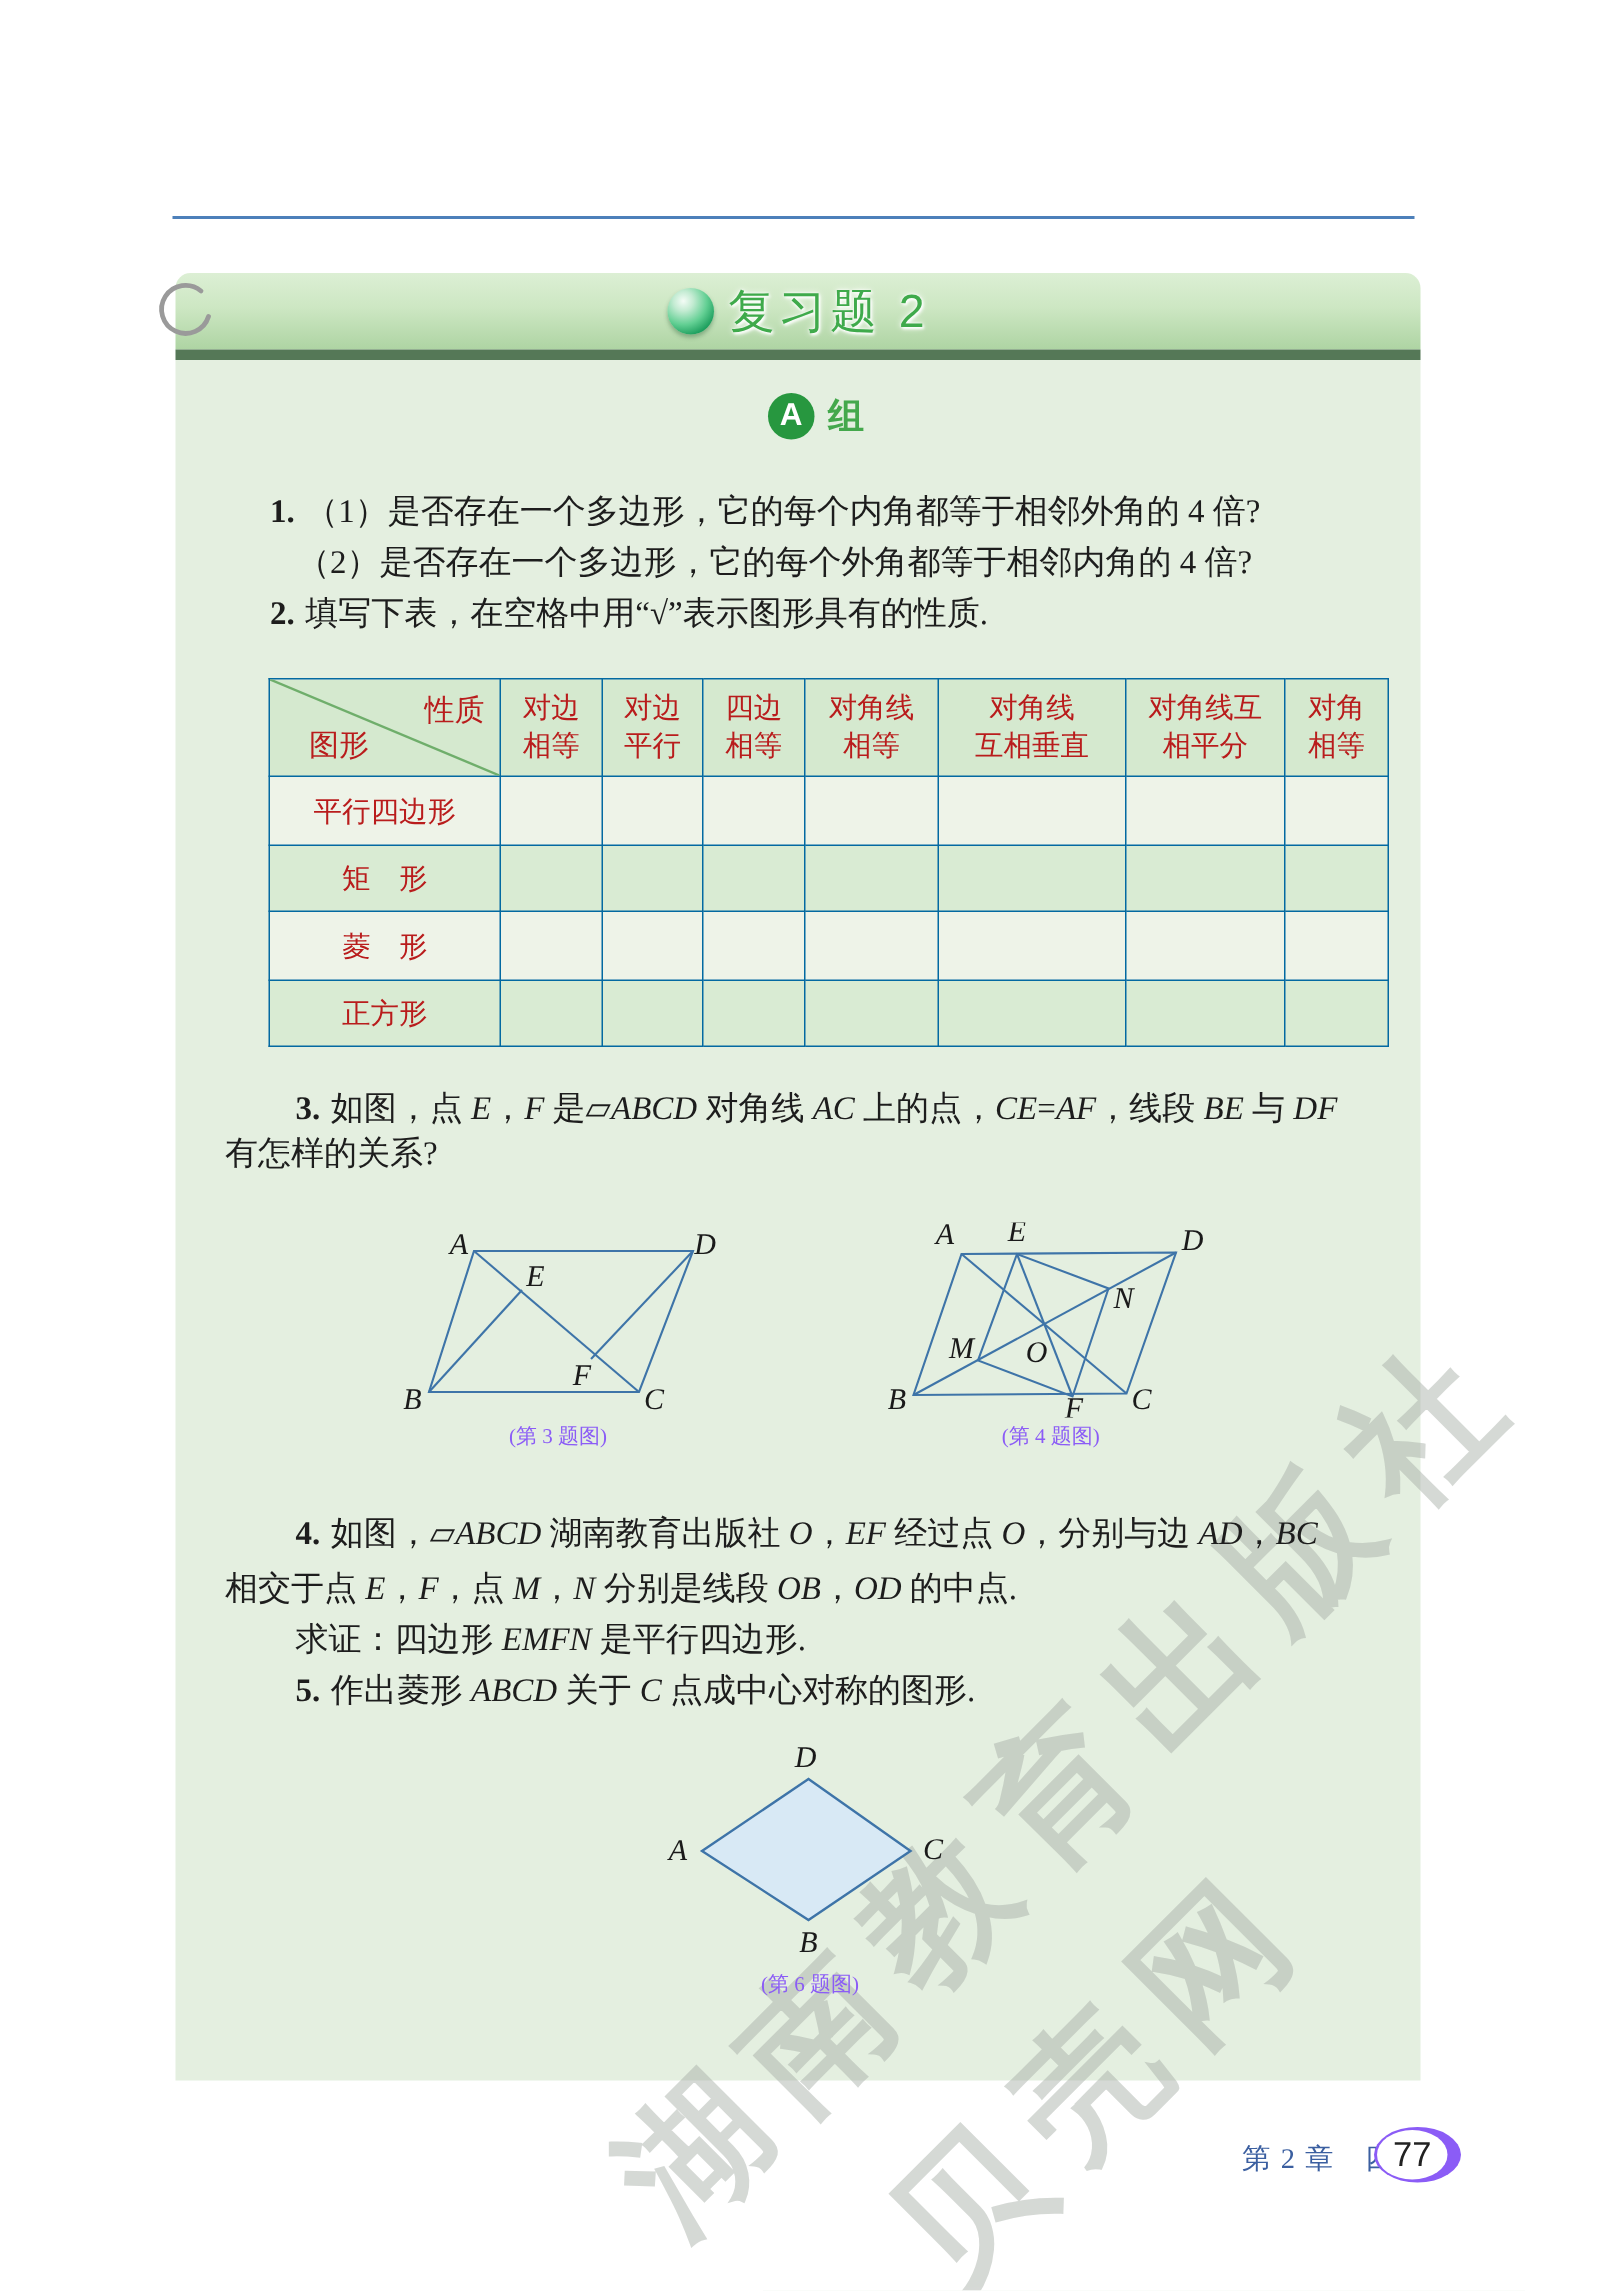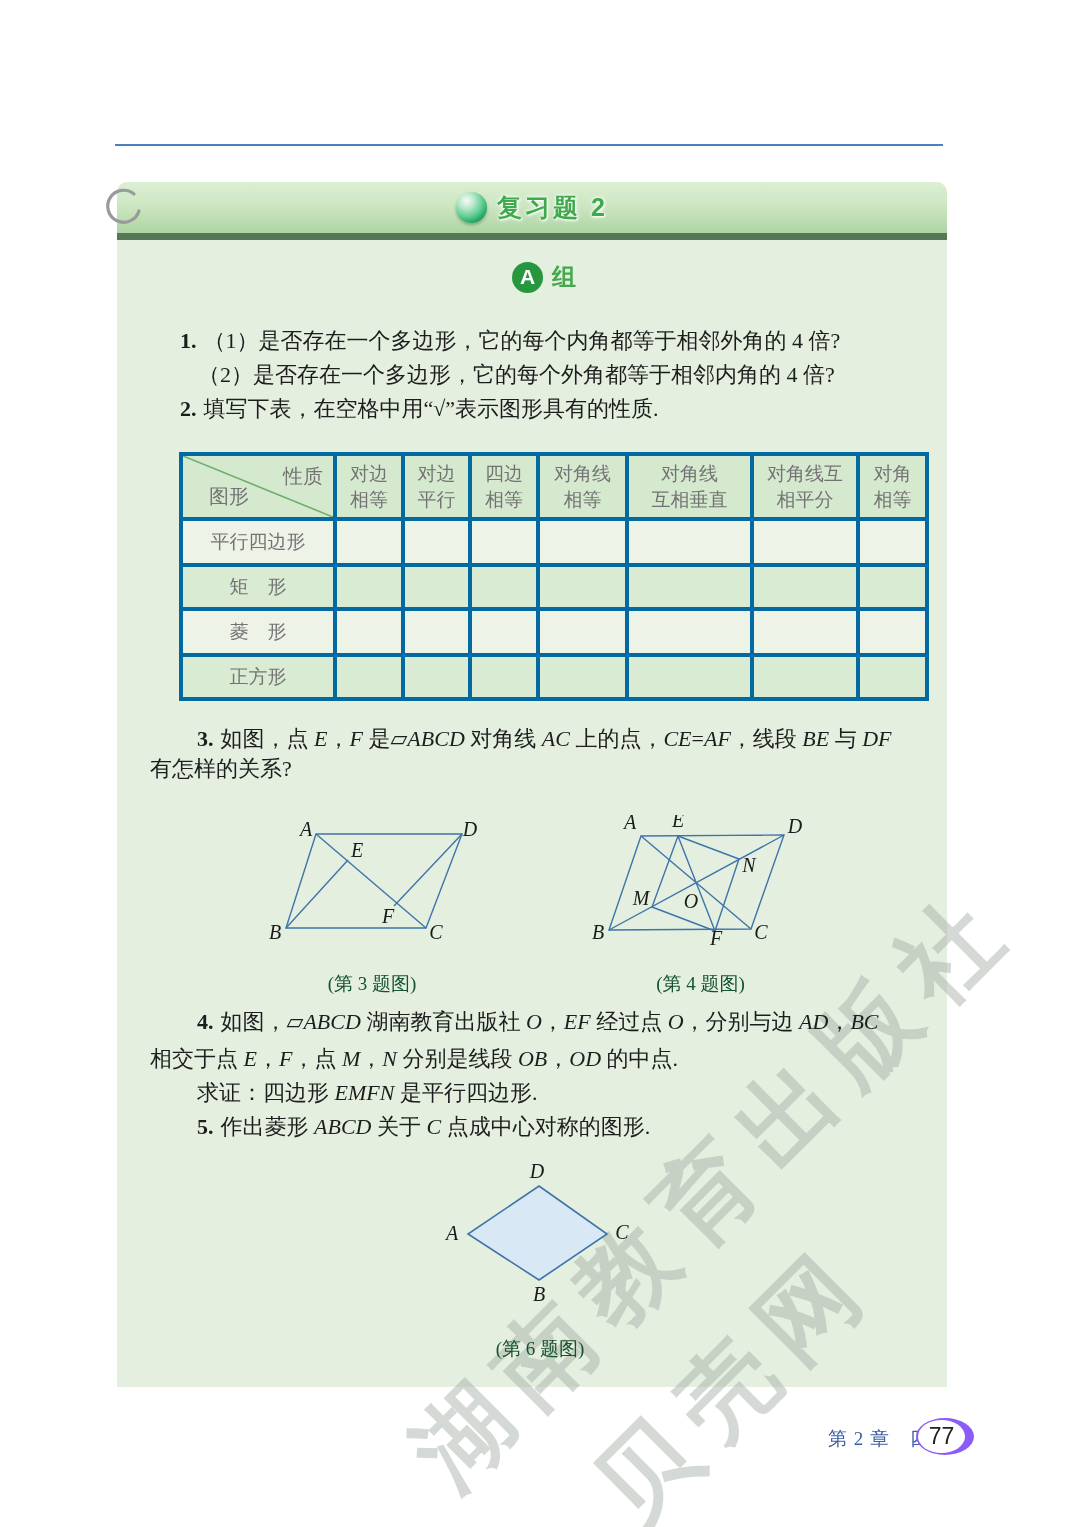--- a/index.html
+++ b/index.html
@@ -20,21 +20,21 @@
   }
   .banner-rule { position:absolute; left:117px; top:233px; width:830px; height:7px; background:#557857; }
   .curl { position:absolute; left:-20px; top:2px; }
   .sphere {
     width:31px; height:31px; border-radius:50%;
     background:radial-gradient(circle at 34% 28%, #f4fcf6 0%, #c3ebd2 22%, #62cf93 52%, #1b9d5c 78%, #0b6b3c 100%);
     box-shadow:0 2px 3px rgba(60,110,70,.45);
   }
   .banner-title {
     font-family:"Liberation Sans","DejaVu Sans",sans-serif;
-    font-size:25px; font-weight:bold; color:#3faa4b; letter-spacing:3px;
+    font-size:31px; font-weight:normal; color:#3faa4b; letter-spacing:3px;
     text-shadow:0 0 2px #fff, 0 0 5px #fff, 1px 1px 2px #fff;
   }
 
   .content { position:absolute; left:117px; top:240px; width:830px; height:1147px; background:#e4efe0; z-index:0; }
   .layer { position:absolute; left:117px; top:240px; width:830px; height:1147px; z-index:2; }
 
   .watermark {
     position:absolute; z-index:1; white-space:nowrap; pointer-events:none;
     font-family:"Liberation Sans","DejaVu Sans",sans-serif; font-weight:bold;
     font-size:96px; letter-spacing:18px; color:#a9b0a9; opacity:.48;
@@ -50,39 +50,39 @@
     font-family:"Liberation Sans","DejaVu Sans",sans-serif; font-weight:bold; font-size:21px; color:#fff; }
   .group-label { font-size:24px; font-weight:bold; color:#44a84c; font-family:"Liberation Sans","DejaVu Sans",sans-serif; }
 
   .tline { position:absolute; height:34px; line-height:34px; font-size:22px; white-space:nowrap; }
   .tline .num { font-weight:bold; margin-right:7px; }
   .tline i { font-style:italic; font-family:"Liberation Serif","DejaVu Serif",serif; }
 
   table.props { position:absolute; left:62px; top:212px; width:746px;
     border-collapse:collapse; table-layout:fixed; }
   table.props td, table.props th {
-    border:4px solid #0369a1; text-align:center; vertical-align:middle;
-    font-weight:normal; font-size:19px; color:#737373; padding:3px;
+    border:1px solid #0369a1; text-align:center; vertical-align:middle;
+    font-weight:normal; font-size:19px; color:#b91c1c; padding:3px;
   }
   tr.hdr { height:65px; background:#d5e9cf; }
   tr.r-light { height:46px; background:#eef3e8; }
   tr.r-green { height:44px; background:#d9ebd3; }
   .hdr-2l span { display:block; line-height:1.32; }
   td.corner { position:relative; }
   td.corner svg { position:absolute; left:0; top:0; width:100%; height:100%; }
   .corner-tr { position:absolute; right:10px; top:7px; font-size:20px; }
   .corner-bl { position:absolute; left:14px; bottom:7px; font-size:20px;margin-left:12px; }
   td.rowlab { font-size:20px; }
 
   .fig { position:absolute; }
   .fig svg { display:block; }
   .fig .geo { stroke:#3e74a8; stroke-width:1.4; fill:none; }
   .fig text { font-family:"Liberation Serif","DejaVu Serif",serif; font-style:italic;
     font-size:20px; fill:#1a1a1a; text-anchor:middle; }
-  .caption { text-align:center; font-size:19px; color:#14532d; margin-top:26px; }
+  .caption { text-align:center; font-size:14px; color:#8b5cf6; margin-top:4px; }
 
   .footer-chapter { position:absolute; left:828px; top:1426px; font-size:19px;
     color:#3b5fa0; letter-spacing:1px; white-space:nowrap; }
   .page-oval { position:absolute; left:916px; top:1418px; width:58px; height:37px;
     background:#8b5cf6; border-radius:50%; }
   .page-oval .inner { position:absolute; left:2px; top:2px; width:47px; height:33px;
     background:#fff; border-radius:50%;
     display:flex; align-items:center; justify-content:center; }
   .page-oval .num { font-family:"Liberation Sans","DejaVu Sans",sans-serif;
     font-size:23px; font-weight:500; color:#222; }

